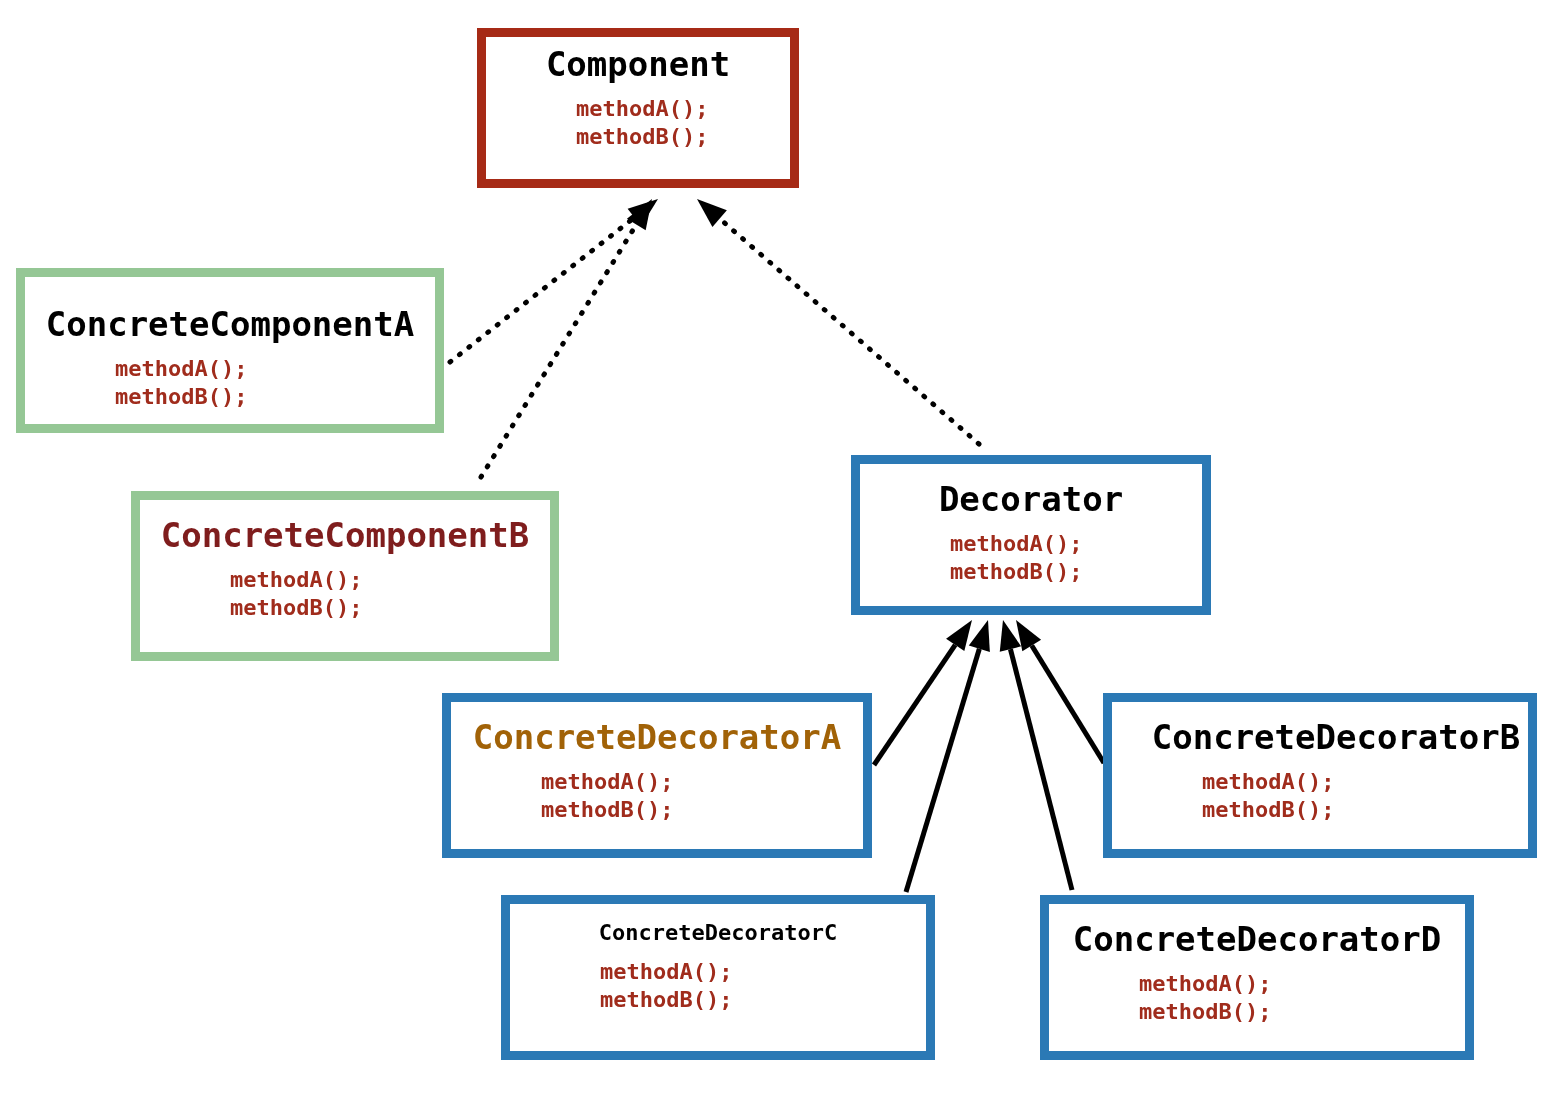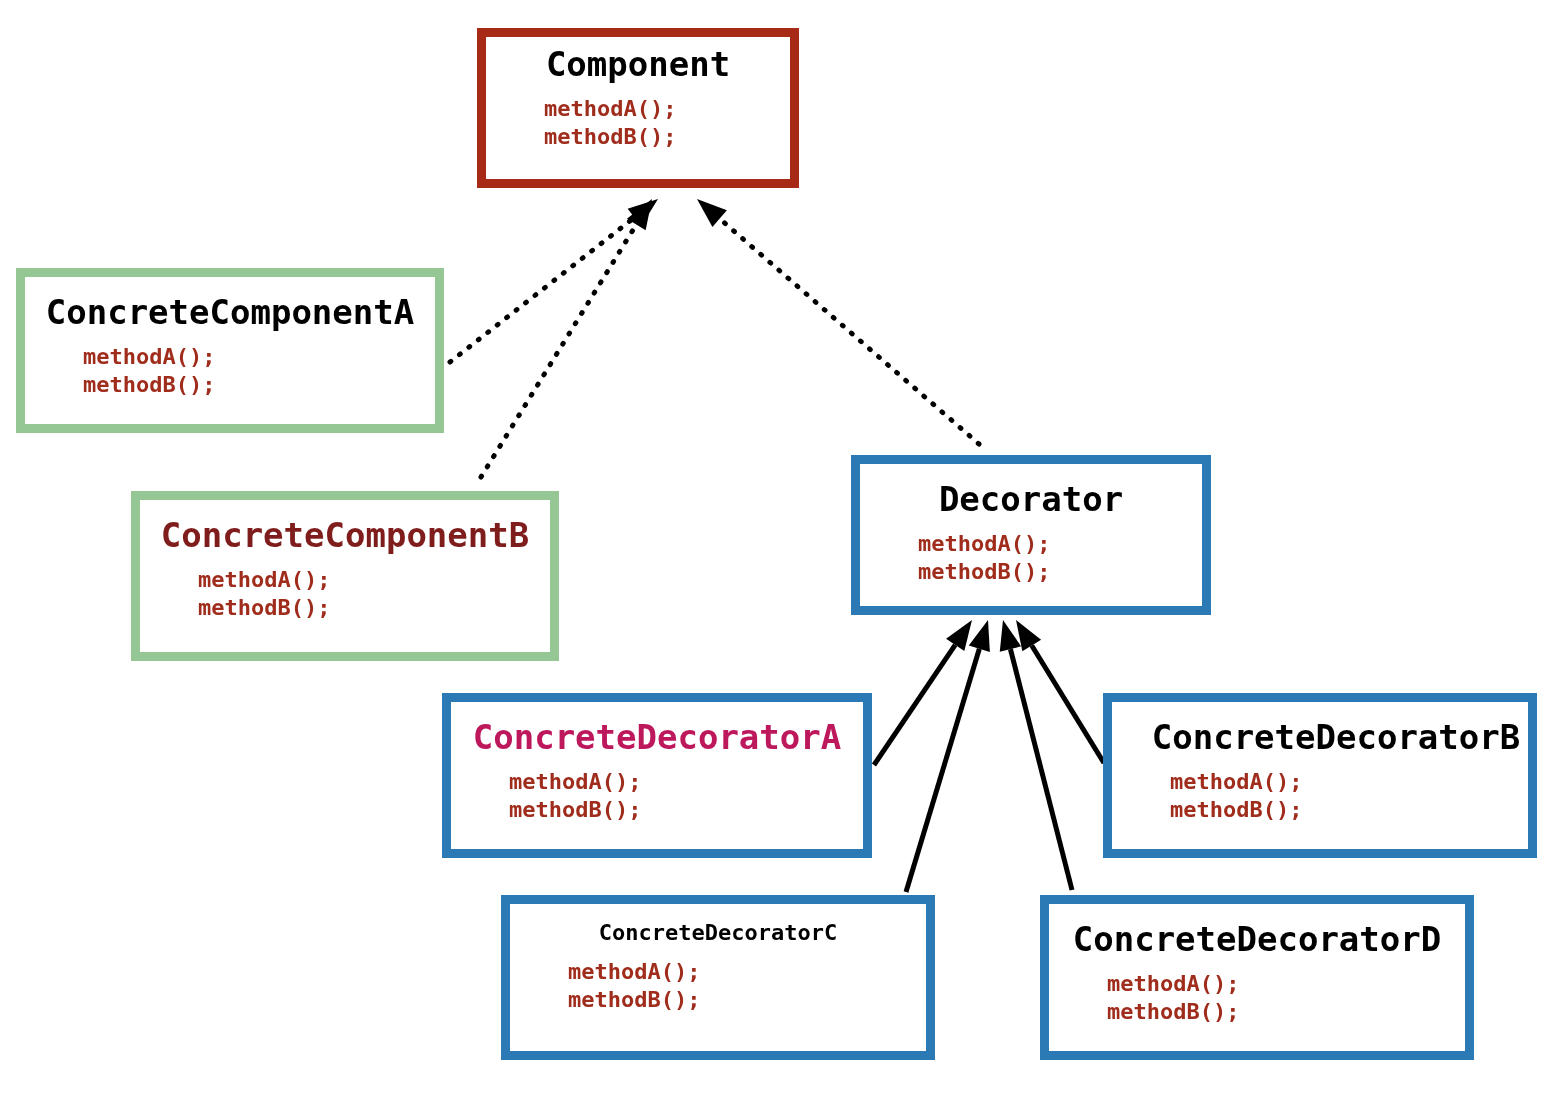--- a/index.html
+++ b/index.html
@@ -35,20 +35,21 @@
     font-weight: bold;
     font-family: "DejaVu Sans Mono", monospace;
     white-space: nowrap;
     line-height: 1.0;
   }
   .uml-methods {
     font-family: "DejaVu Sans Mono", monospace;
     font-weight: bold;
     line-height: 1.28;
     white-space: nowrap;
+    margin-left: 32px;
   }
   .uml-method-line { display: block; }
 </style>
 </head>
 <body>
 
 <div id="canvas">
 
   <svg id="edge-layer" viewBox="0 0 1546 1116" width="1546" height="1116" xmlns="http://www.w3.org/2000/svg">
       <g>
@@ -83,42 +84,42 @@
 
   <div id="box-layer">
       <div class="uml-box" style="left: 477px; top: 28px; width: 322px; height: 160px; border: 9px solid rgb(166, 42, 22);">
         <div class="uml-title" style="font-size: 34px; color: rgb(0, 0, 0); padding-top: 10px;">Component</div>
         <div class="uml-methods" style="font-size: 22px; color: rgb(160, 44, 28); padding-left: 58px; padding-top: 14px;">
           <span class="uml-method-line">methodA();</span>
           <span class="uml-method-line">methodB();</span>
         </div>
       </div>
       <div class="uml-box" style="left: 16px; top: 268px; width: 428px; height: 165px; border: 9px solid rgb(149, 199, 149);">
-        <div class="uml-title" style="font-size: 34px; color: rgb(0, 0, 0); padding-top: 18px;">ConcreteComponentA</div>
+        <div class="uml-title" style="font-size: 34px; color: rgb(0, 0, 0); padding-top: 30px;">ConcreteComponentA</div>
         <div class="uml-methods" style="font-size: 22px; color: rgb(160, 44, 28); padding-left: 58px; padding-top: 14px;">
           <span class="uml-method-line">methodA();</span>
           <span class="uml-method-line">methodB();</span>
         </div>
       </div>
       <div class="uml-box" style="left: 131px; top: 491px; width: 428px; height: 170px; border: 9px solid rgb(149, 199, 149);">
         <div class="uml-title" style="font-size: 34px; color: #7f1d1d; padding-top: 18px;">ConcreteComponentB</div>
         <div class="uml-methods" style="font-size: 22px; color: rgb(160, 44, 28); padding-left: 58px; padding-top: 14px;">
           <span class="uml-method-line">methodA();</span>
           <span class="uml-method-line">methodB();</span>
         </div>
       </div>
       <div class="uml-box" style="left: 851px; top: 455px; width: 360px; height: 160px; border: 9px solid rgb(43, 121, 181);">
         <div class="uml-title" style="font-size: 34px; color: rgb(0, 0, 0); padding-top: 18px;">Decorator</div>
         <div class="uml-methods" style="font-size: 22px; color: rgb(160, 44, 28); padding-left: 58px; padding-top: 14px;">
           <span class="uml-method-line">methodA();</span>
           <span class="uml-method-line">methodB();</span>
         </div>
       </div>
       <div class="uml-box" style="left: 442px; top: 693px; width: 430px; height: 165px; border: 9px solid rgb(43, 121, 181);">
-        <div class="uml-title" style="font-size: 34px; color: #be185d; padding-top: 18px;">ConcreteDecoratorA</div>
+        <div class="uml-title" style="font-size: 34px; color: #a16207; padding-top: 18px;">ConcreteDecoratorA</div>
         <div class="uml-methods" style="font-size: 22px; color: rgb(160, 44, 28); padding-left: 58px; padding-top: 14px;">
           <span class="uml-method-line">methodA();</span>
           <span class="uml-method-line">methodB();</span>
         </div>
       </div>
       <div class="uml-box" style="left: 1103px; top: 693px; width: 434px; height: 165px; border: 9px solid rgb(43, 121, 181);">
         <div class="uml-title" style="font-size: 34px; color: rgb(0, 0, 0); padding-top: 18px; padding-left: 32px;">ConcreteDecoratorB</div>
         <div class="uml-methods" style="font-size: 22px; color: rgb(160, 44, 28); padding-left: 58px; padding-top: 14px;">
           <span class="uml-method-line">methodA();</span>
           <span class="uml-method-line">methodB();</span>

